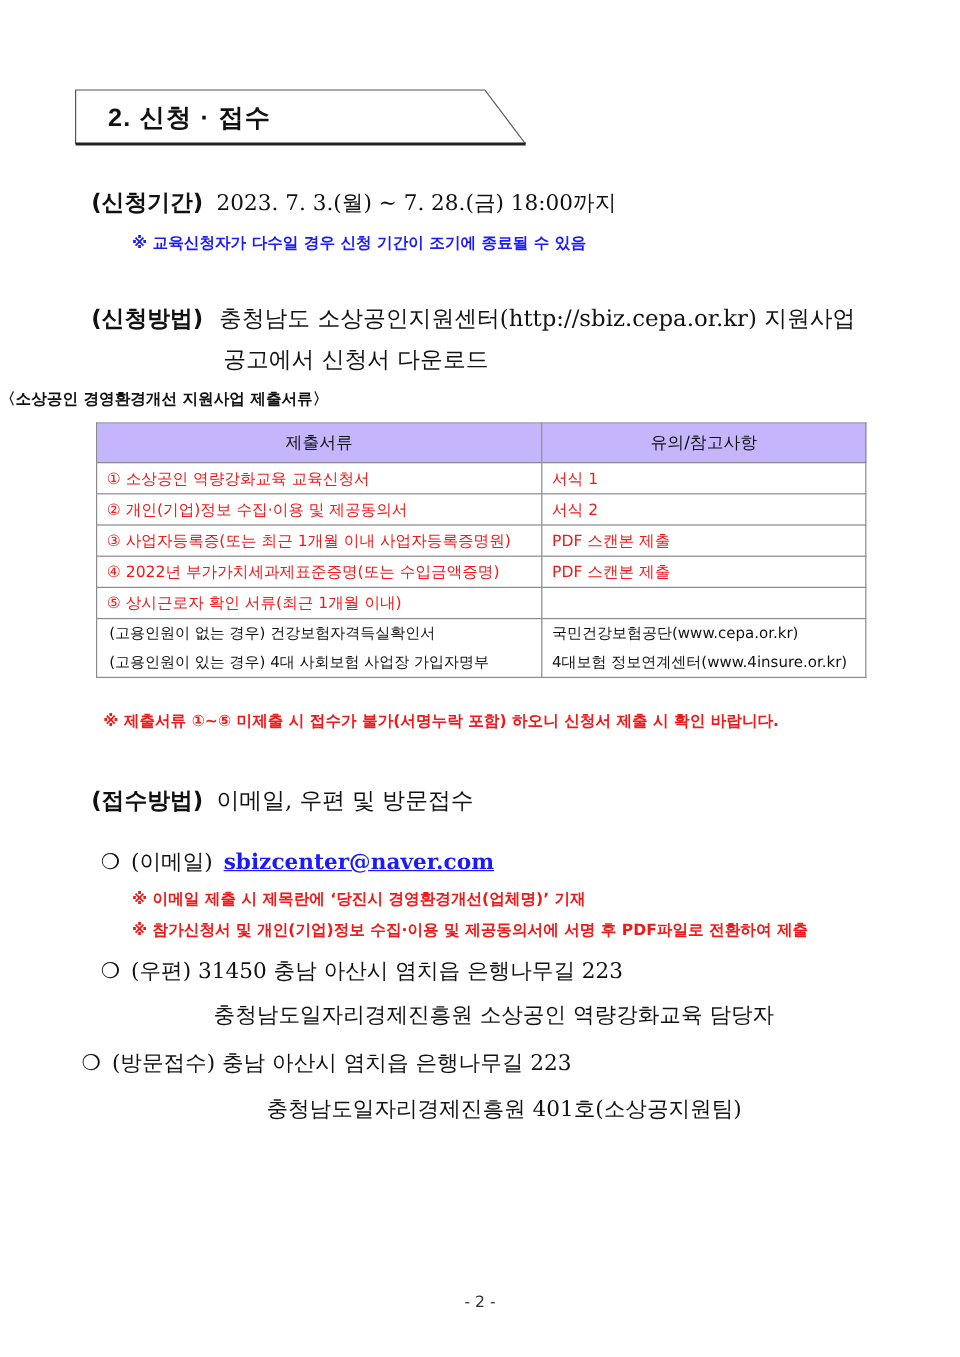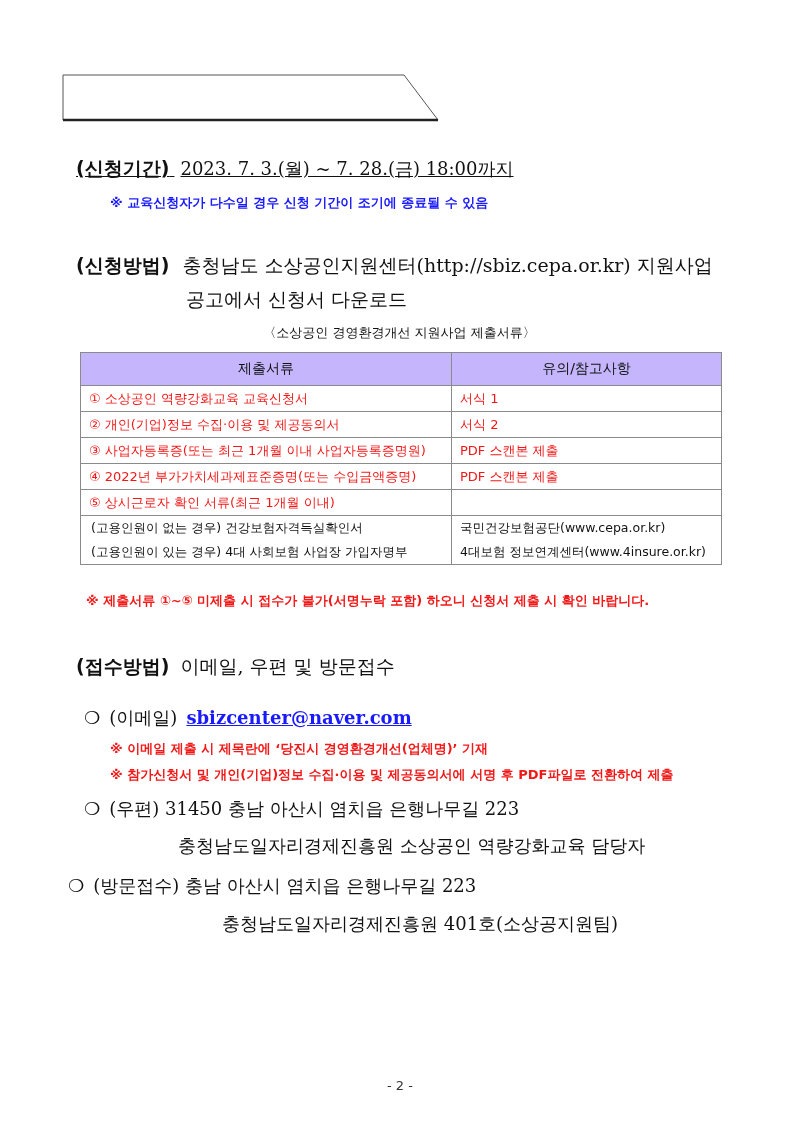--- a/index.html
+++ b/index.html
@@ -14,36 +14,37 @@
   .red{color:#f21818;}
   .red-note{color:#f21818;font-weight:bold;font-size:13px;}
   table.docs{position:absolute;left:80px;top:352px;width:642px;border-collapse:collapse;font-size:13px;font-family:"DejaVu Sans",sans-serif;}
   table.docs td, table.docs th{border:1px solid #8a8a8a;padding:0 8px;height:25px;text-align:left;}
   table.docs th{background:#c4b5fd;height:32px;font-weight:normal;text-align:center;font-size:14px;}
   table.docs td.c1{width:352px;}
   table.docs tr.sub td{border-top:none;border-bottom:none;height:24px;color:#111;font-size:12.5px;}
   table.docs tr.sub.first td{border-top:1px dotted #8a8a8a;}
   table.docs tr.sub.last td{border-bottom:1px solid #8a8a8a;}
   table.docs tr.sub td.c1{padding-left:10px;}
-  .caption{left:0;width:799px;text-align:center;top:324px;font-size:13px;font-weight:normal;}
+  .caption{left:0;width:799px;text-align:left;top:324px;font-size:13px;font-weight:bold;}
   .bullet{font-size:18px;}
   a.mail{color:#1a1aff;text-decoration:underline;font-weight:bold;}
   .pg{left:0;width:800px;top:1078px;text-align:center;font-size:13px;color:#333;}
 </style>
 </head>
 <body>
 
 <div class="abs sec-title">
   <svg width="378" height="48">
     <polyline points="1,46 1,1 342,1 376,46" fill="none" stroke="#555" stroke-width="1"></polyline>
     <line x1="1" y1="46" x2="376" y2="46" stroke="#222" stroke-width="2.5"></line>
   </svg>
+  <span class="txt">2. 신청 · 접수</span>
 </div>
 
-<div class="abs" style="left:76px;top:156px;text-decoration:underline;">
+<div class="abs" style="left:76px;top:156px;">
   <span class="lbl">(신청기간)</span>
   <span class="serif" style="margin-left:6px;">2023. 7. 3.(월) ~ 7. 28.(금) 18:00까지</span>
 </div>
 <div class="abs blue-note" style="left:110px;top:194px;">※ 교육신청자가 다수일 경우 신청 기간이 조기에 종료될 수 있음</div>
 
 <div class="abs" style="left:76px;top:253px;">
   <span class="lbl">(신청방법)</span>
   <span class="serif" style="margin-left:8px;font-size:19px;">충청남도 소상공인지원센터(http://sbiz.cepa.or.kr) 지원사업</span>
 </div>
 <div class="abs serif" style="left:186px;top:287px;font-size:19px;">공고에서 신청서 다운로드</div>

